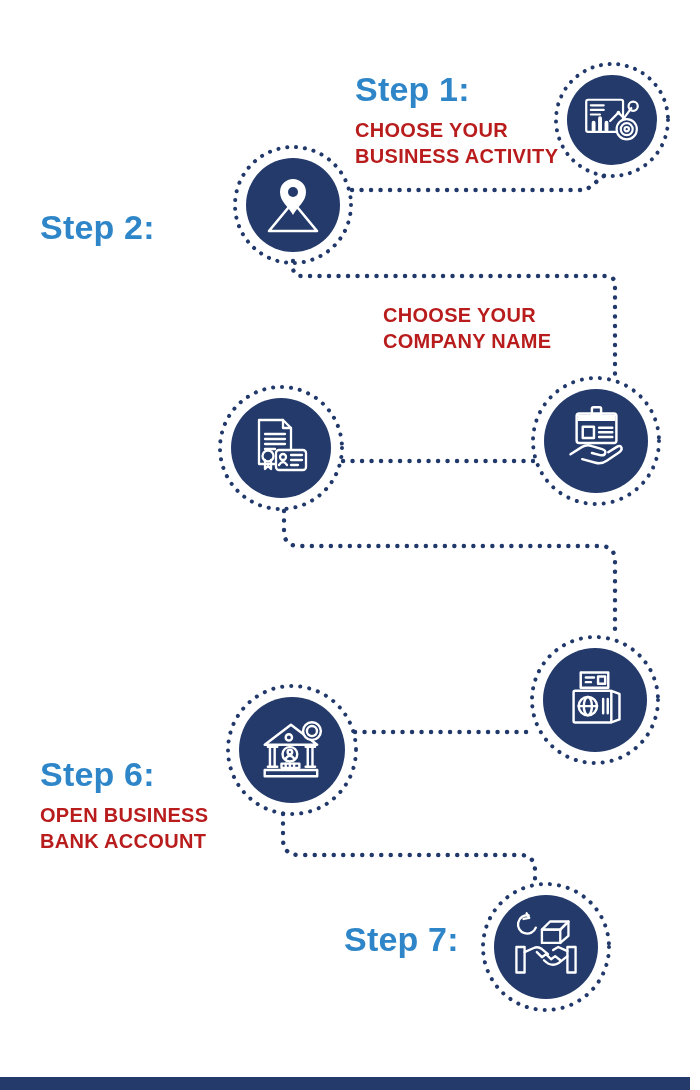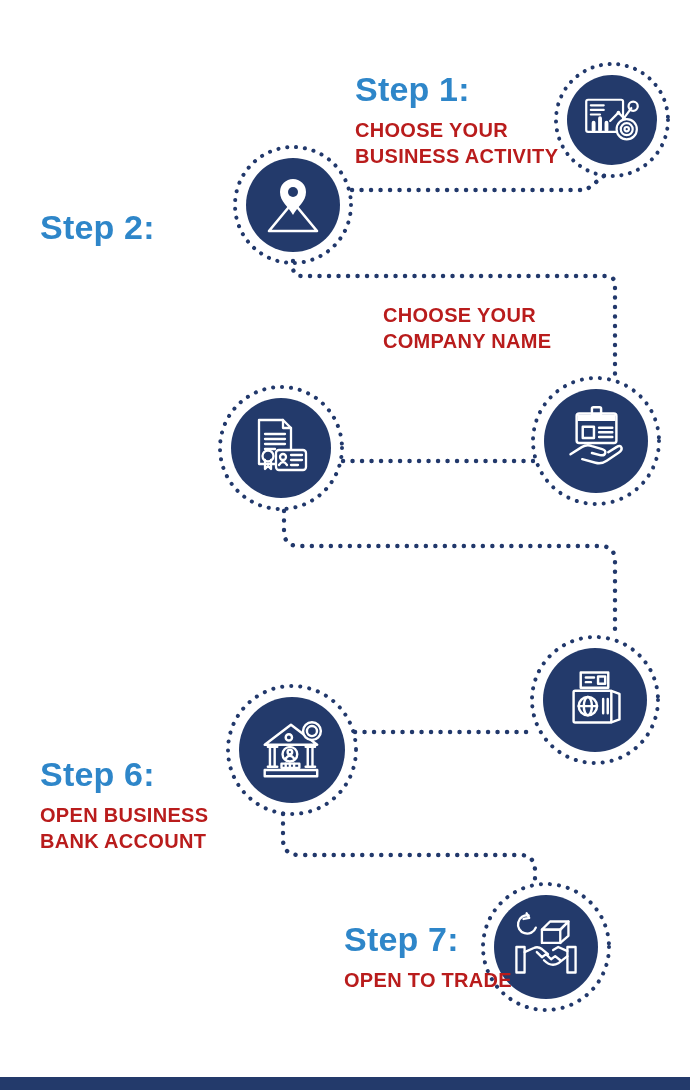--- a/index.html
+++ b/index.html
@@ -184,18 +184,17 @@
   </div>
 
   <div class="step-text t6">
     <h2 class="step-title">Step 6:</h2>
     <p class="step-desc">OPEN BUSINESS
 BANK ACCOUNT</p>
   </div>
 
   <div class="step-text t7">
     <h2 class="step-title">Step 7:</h2>
-    <p class="step-desc">OPEN TO TRADE</p>
   </div>
 
   <div class="footer-bar"></div>
 
 </div>
 
 </body></html>

